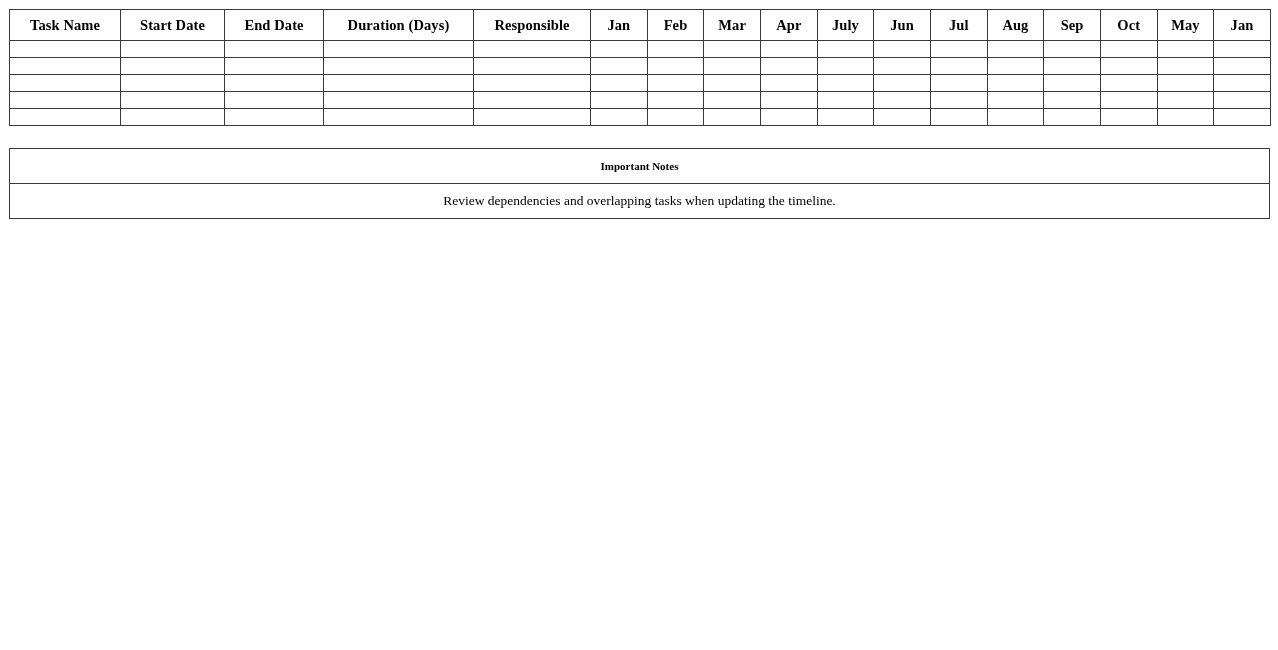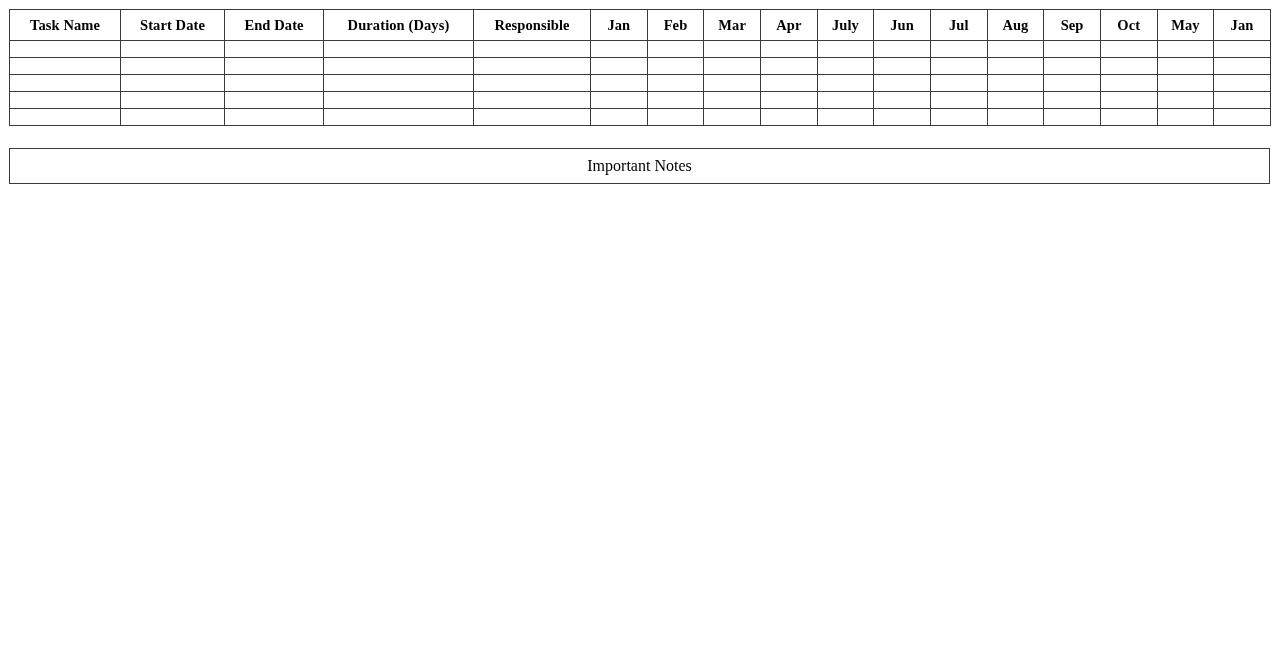--- a/index.html
+++ b/index.html
@@ -72,22 +72,22 @@
     width: 1261px;
   }
   #notes-table td {
     height: 34px;
     text-align: center;
     vertical-align: middle;
     font-size: 13.5px;
     padding: 0 6px;
   }
   #notes-table td.notes-heading {
-    font-weight: normal;
-    font-size: 16px;
+    font-weight: bold;
+    font-size: 11px;
   }
 </style>
 </head>
 <body>
 
 <div class="sheet">
 
   <table class="grid" id="schedule-table">
     <colgroup>
       <col class="c-task">
@@ -226,16 +226,19 @@
         <td class="cell"></td>
       </tr>
     </tbody>
   </table>
 
   <table class="grid" id="notes-table">
     <tbody>
       <tr>
         <td class="notes-heading">Important Notes</td>
       </tr>
+      <tr>
+        <td>Review dependencies and overlapping tasks when updating the timeline.</td>
+      </tr>
     </tbody>
   </table>
 
 </div>
 
 </body></html>

